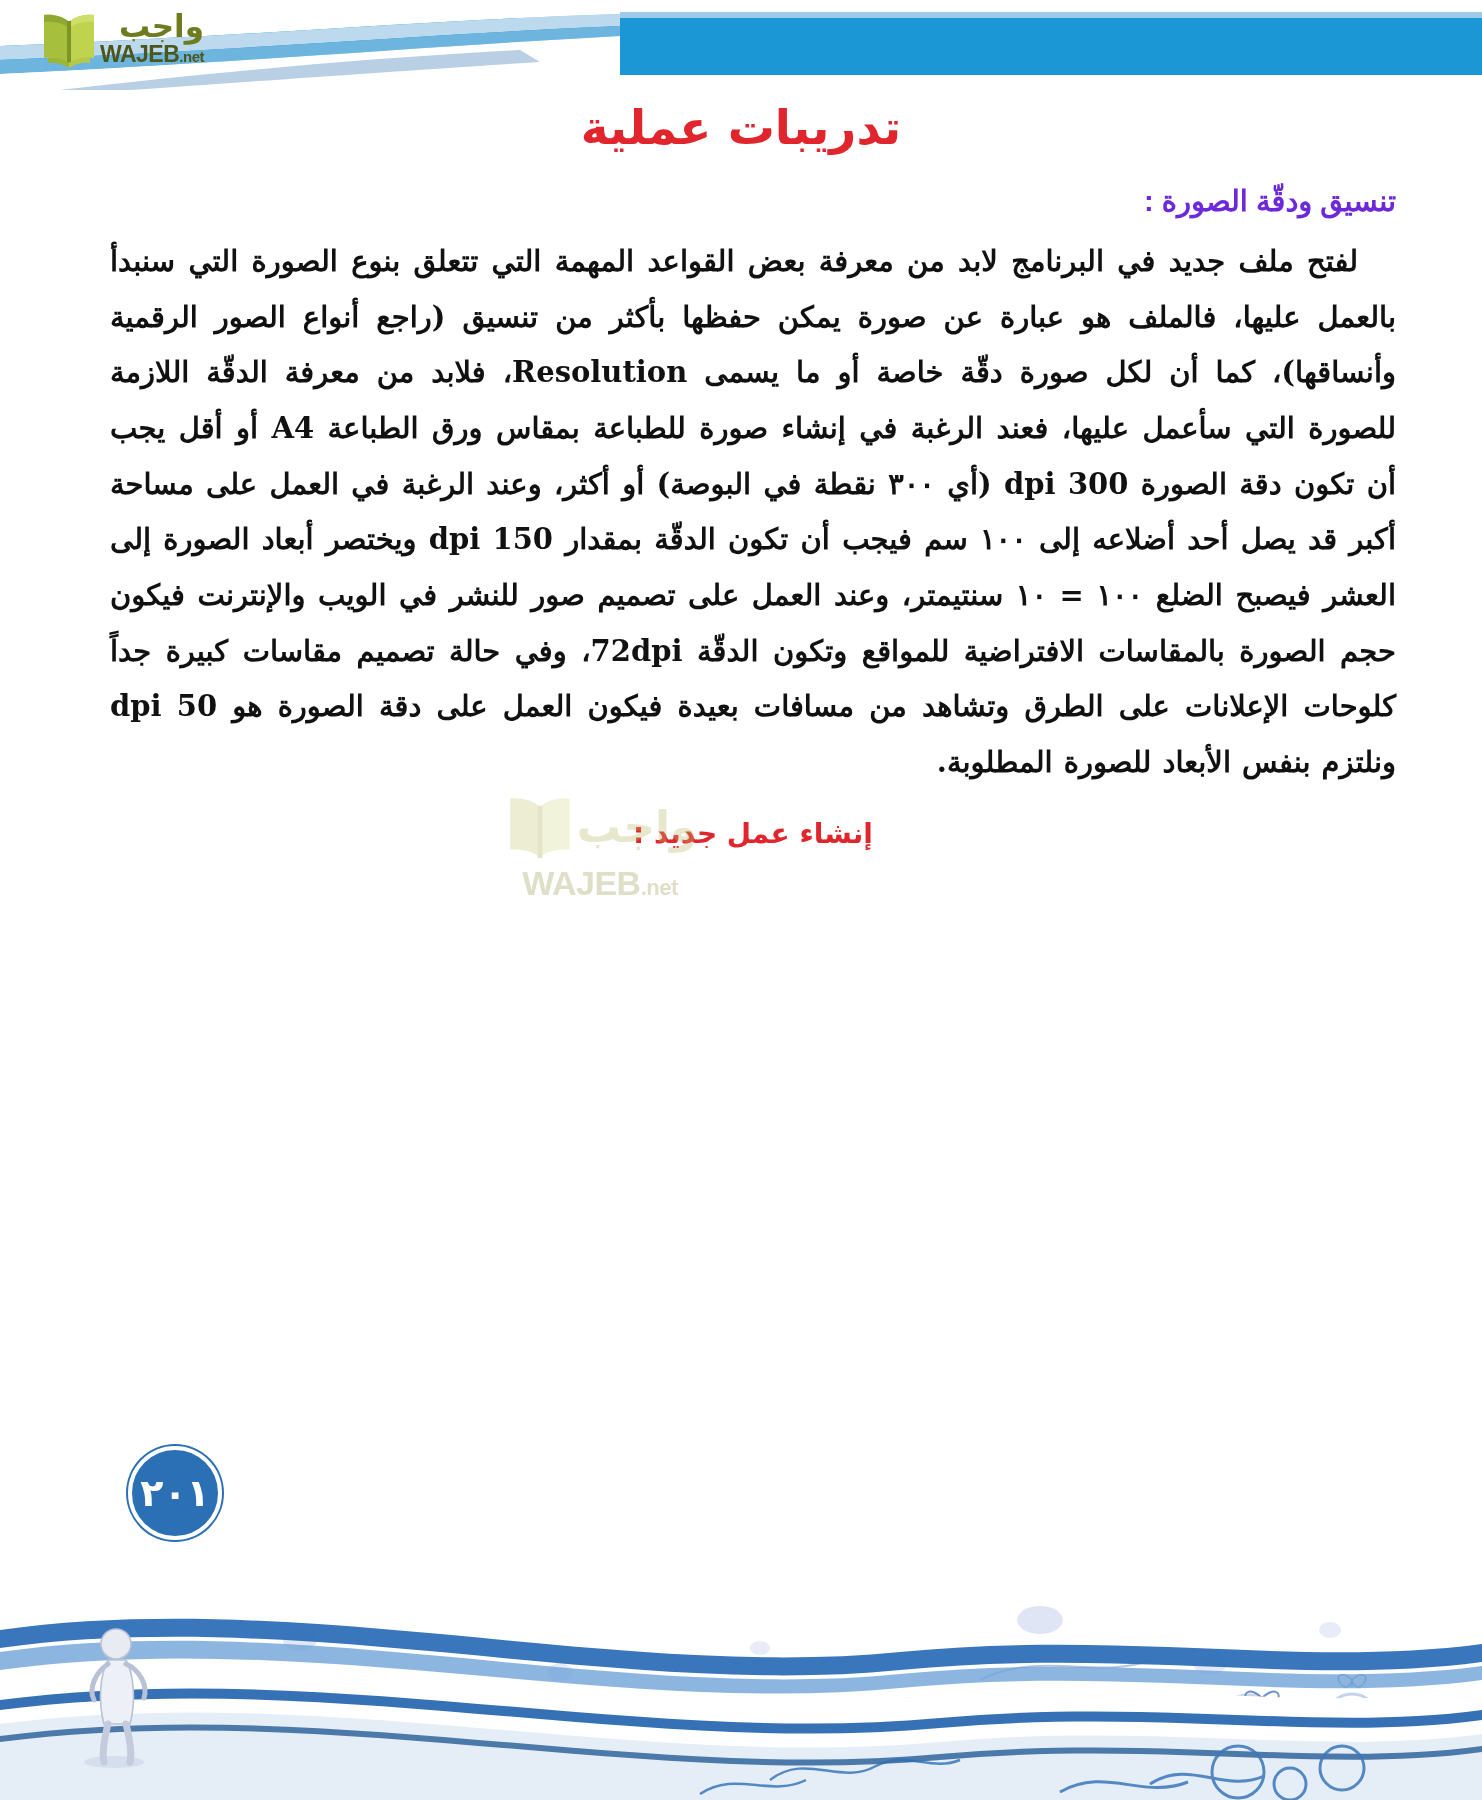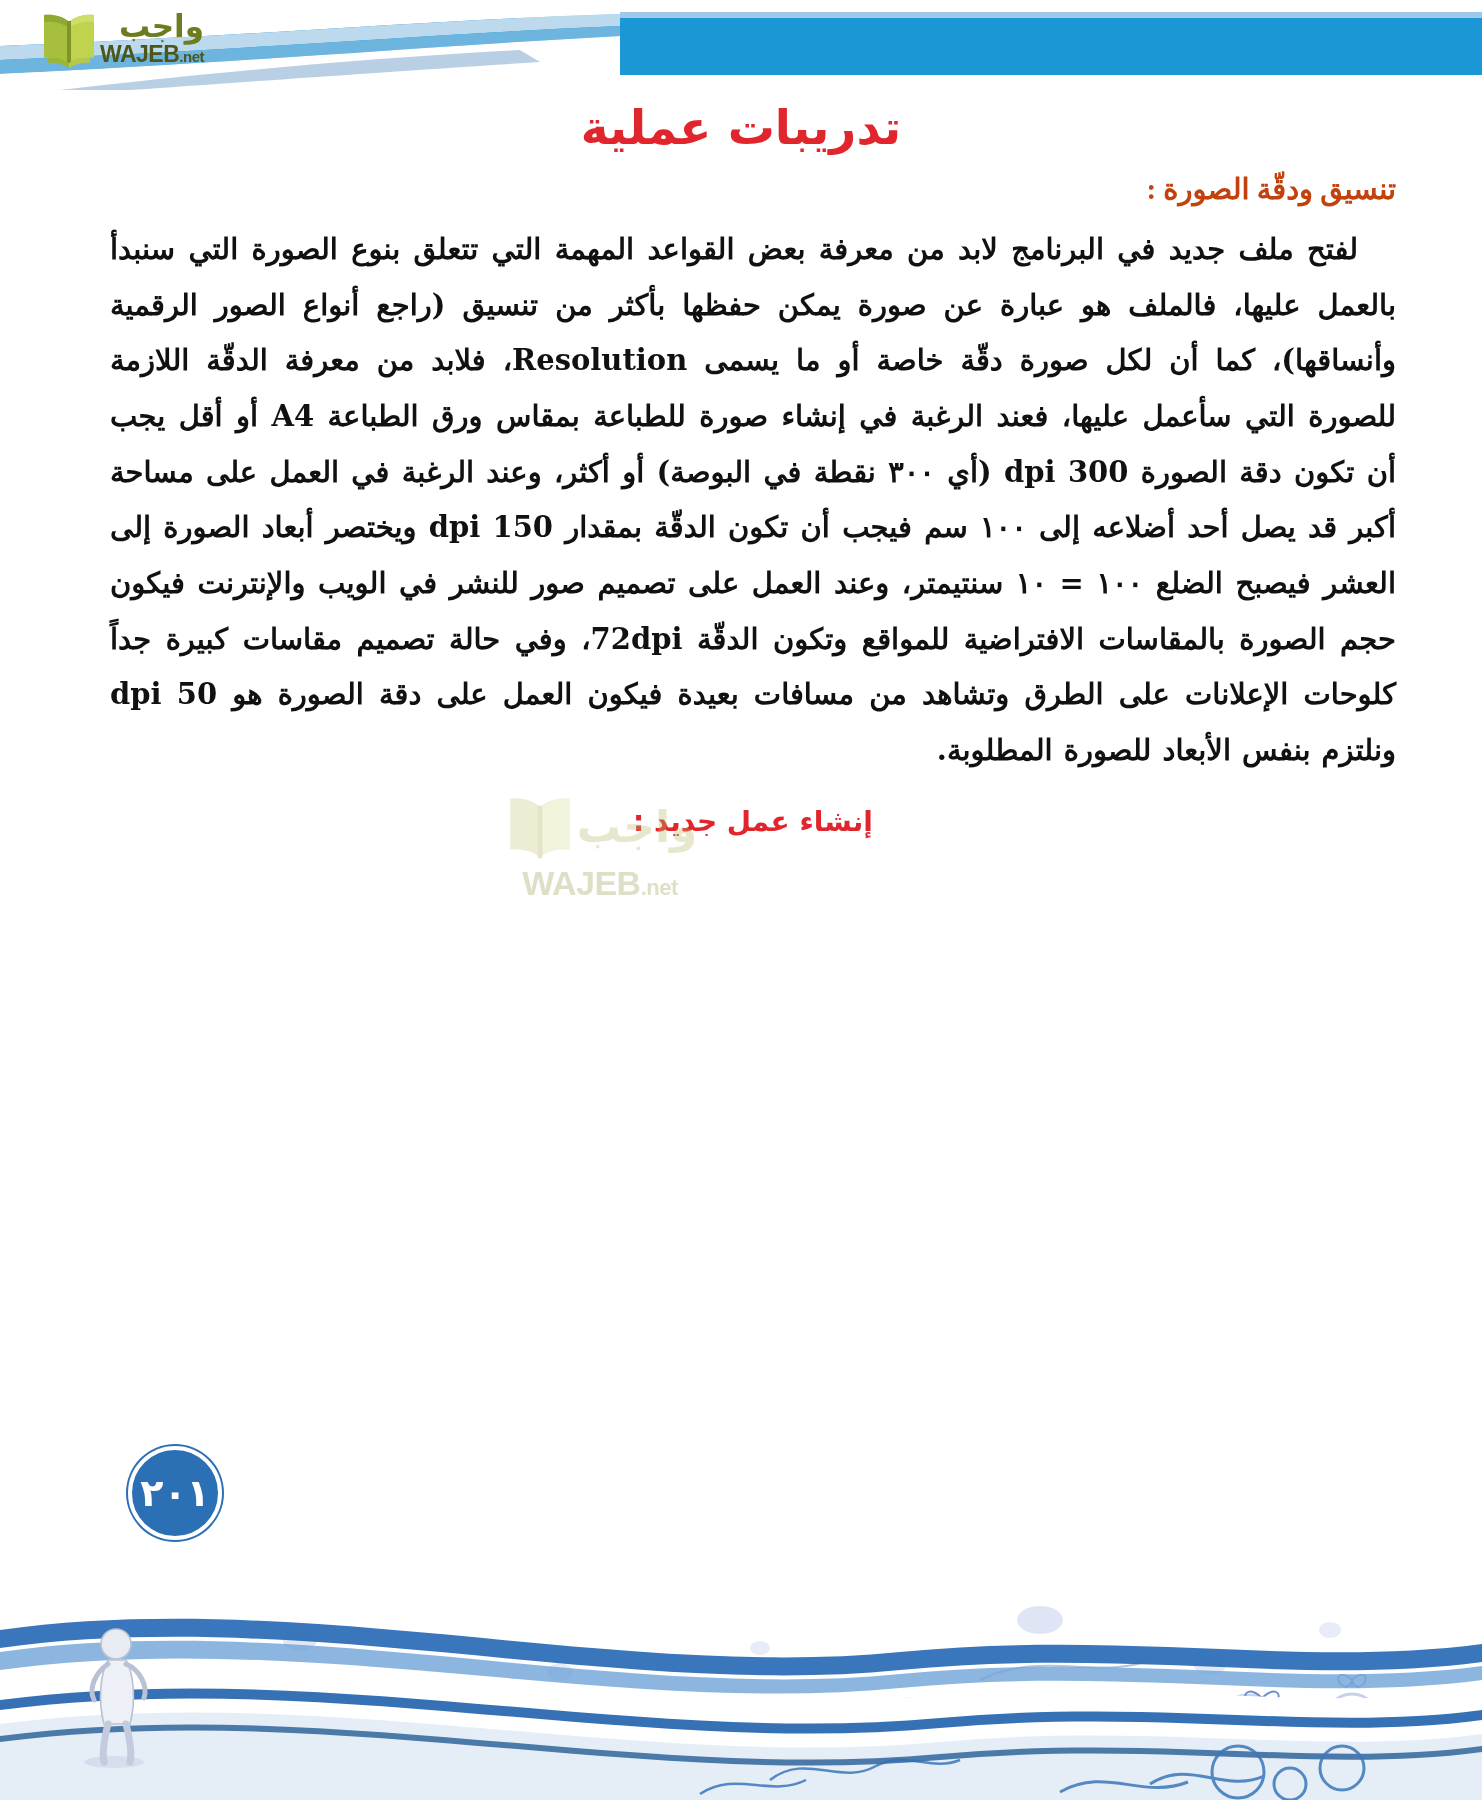--- a/index.html
+++ b/index.html
@@ -56,23 +56,23 @@
     position:absolute;top:10px;left:0;width:1482px;
     text-align:center;
     font-family:"DejaVu Sans", sans-serif;
     font-size:47px;font-weight:bold;color:#E0262C;
     letter-spacing:1px;
   }
   .content{
     position:absolute;top:78px;right:110px;left:110px;
   }
   h2.sub{
-    margin:4px 0 16px 0;
-    font-family:Liberation Serif, serif;
-    font-size:29px;font-weight:bold;color:#c2410c;
+    margin:16px 0 16px 0;
+    font-family:Liberation Sans, sans-serif;
+    font-size:29px;font-weight:bold;color:#6d28d9;
     text-align:right;
   }
   h2.sub2{
     margin:26px 0 14px 0;
     font-family:"DejaVu Sans", sans-serif;
     font-size:28px;font-weight:bold;color:#E0262C;
     text-align:center;
   }
   p.body{
     margin:0 0 26px 0;

